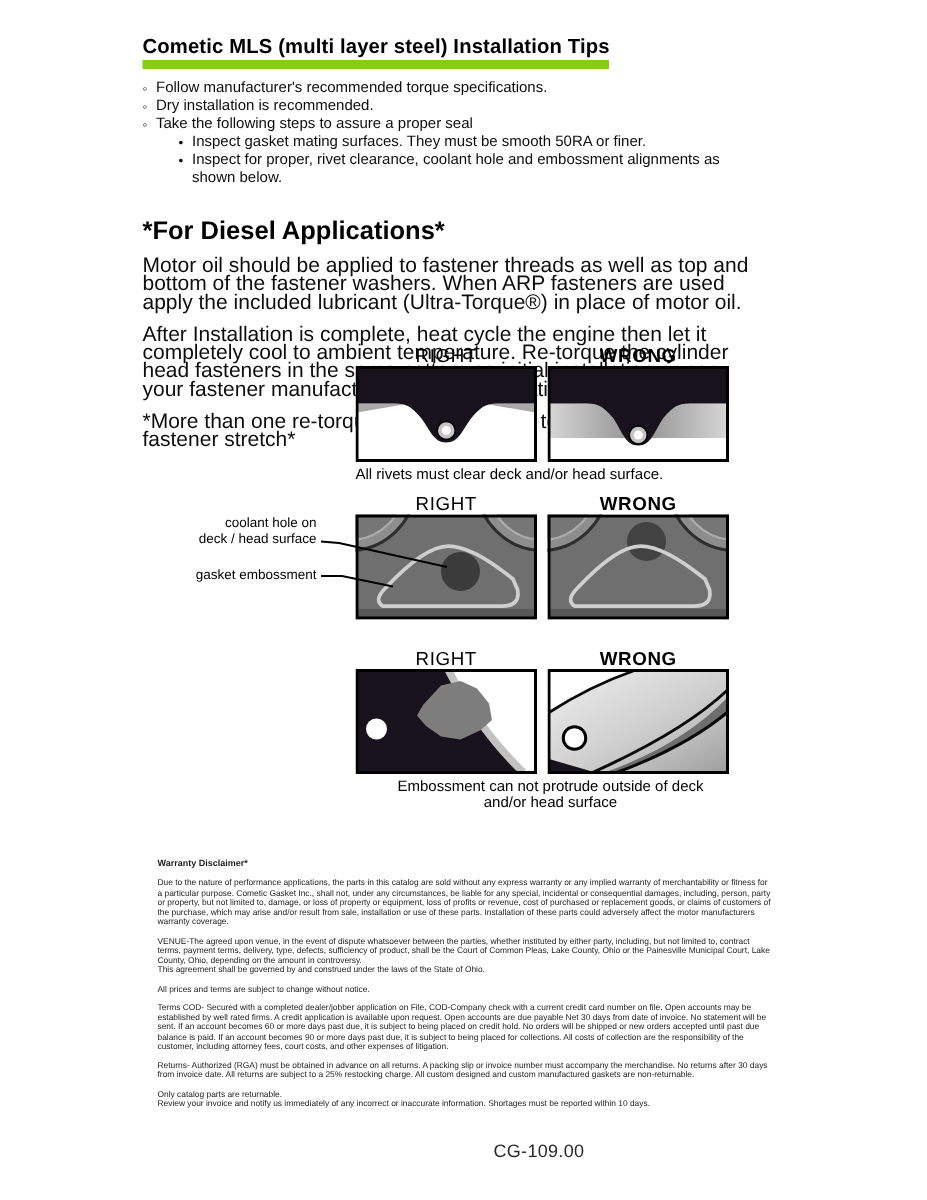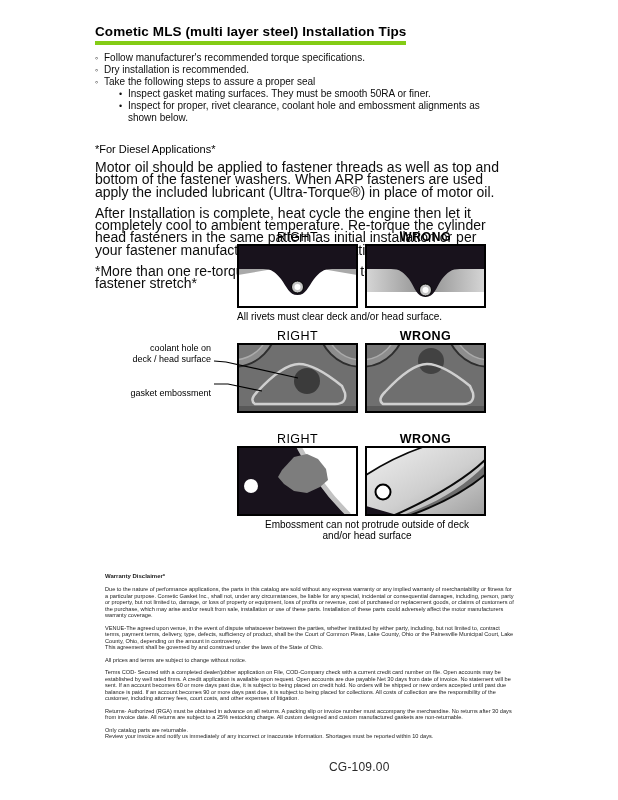--- a/index.html
+++ b/index.html
@@ -4,28 +4,28 @@
 <style>
   html,body{margin:0;padding:0;background:#ffffff;}
   .page{
     position:relative;width:618px;height:800px;background:#ffffff;overflow:hidden;
     font-family:"Liberation Sans","DejaVu Sans",sans-serif;color:#111;
   }
   
   .content-top{position:absolute;left:95px;top:22px;width:412px;}
   .page-title{
     display:inline-block;font-size:13.5px;font-weight:bold;letter-spacing:.1px;
-    border-bottom:4px solid #84cc16;padding-bottom:2px;margin:0 0 7px 0;color:#000;
+    border-bottom:6px solid #84cc16;padding-bottom:2px;margin:0 0 7px 0;color:#000;
   }
   .bullet-list{font-size:10px;line-height:12px;color:#0d0d0d;}
   .bullet{display:flex;}
   .bullet .glyph{width:9px;flex:0 0 9px;text-align:left;font-size:9px;}
   .sub-bullet{display:flex;margin-left:24px;}
   .sub-bullet .glyph{width:9px;flex:0 0 9px;font-size:9px;}
-  .diesel-heading{font-size:11px;font-weight:normal;margin:19px 0 6px 0;color:#000;}
+  .diesel-heading{font-size:17px;font-weight:bold;margin:19px 0 6px 0;color:#000;}
   .para{font-size:14px;line-height:12.3px;margin:0 0 9px 0;color:#0d0d0d;}
   
   .fig{position:absolute;}
   .fig-heads{position:absolute;top:0;left:0;width:251px;display:flex;}
   .fig-head{width:121px;text-align:center;font-size:12.5px;letter-spacing:.4px;color:#000;}
   .fig-head.wrong{margin-left:7px;font-weight:bold;}
   .fig-boxes{position:absolute;top:14px;left:0;display:flex;}
   .fig-box{width:121px;height:64px;}
   .fig2 .fig-box,.fig3 .fig-box{height:70px;}
   .fig-box + .fig-box{margin-left:7px;}
@@ -149,21 +149,21 @@
         <path d="M18,61 L98,61 Q110,61 108,50 L105,43 Q78,21 62,21 Q46,21 20,49 Q12,57 18,61 Z" fill="none" stroke="#cfcfcf" stroke-width="2.5" stroke-linejoin="round"></path>
         <rect x="1" y="1" width="119" height="68" fill="none" stroke="#000" stroke-width="2"></rect>
       </svg>
     </div>
   </div>
 
   <div class="callout" style="left:99px;top:343px;">
     <div>coolant hole on</div>
     <div>deck / head surface</div>
   </div>
-  <div class="callout" style="left:99px;top:388px;">
+  <div class="callout" style="left:99px;top:378px;">
     <div>gasket embossment</div>
   </div>
   <svg class="leader-overlay" width="618" height="800">
     <path d="M214,361 L226,362 L298,378" fill="none" stroke="#000" stroke-width="1.2"></path>
     <path d="M214,384 L228,384 L262,391" fill="none" stroke="#000" stroke-width="1.2"></path>
   </svg>
 
   <div class="fig fig3" style="left:237px;top:432px;width:260px;height:110px;">
     <div class="fig-heads">
       <div class="fig-head">RIGHT</div>

